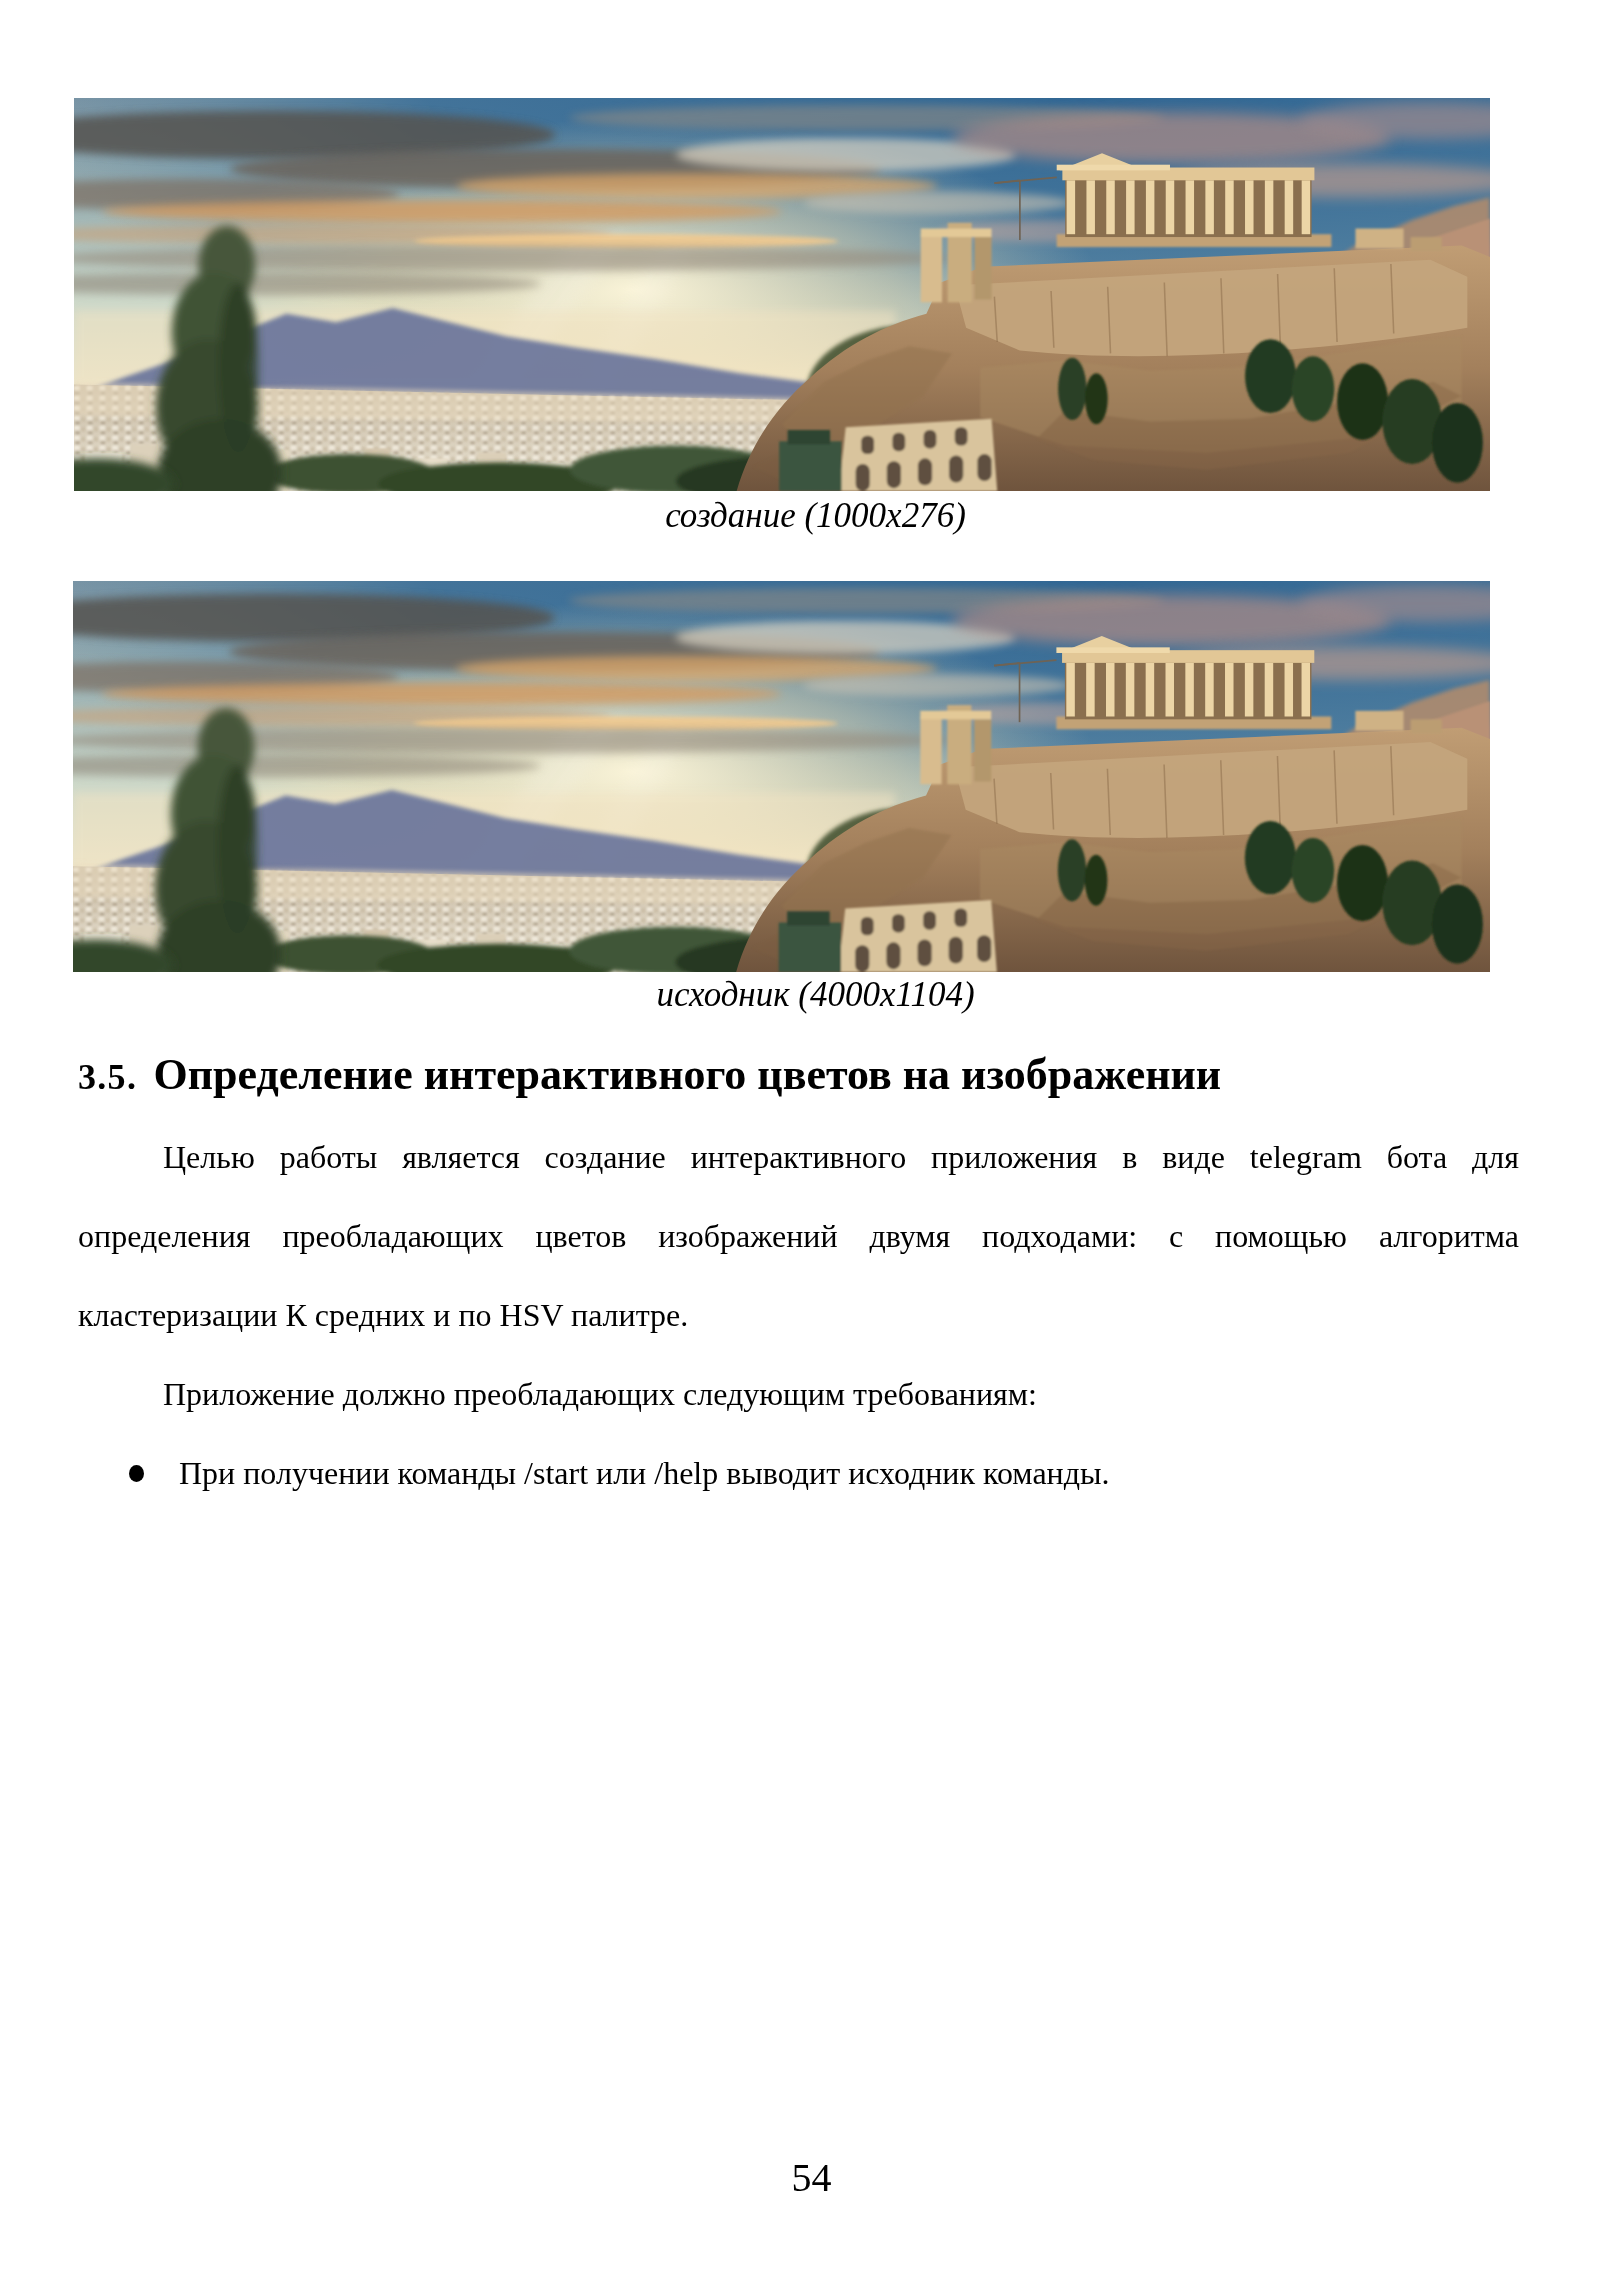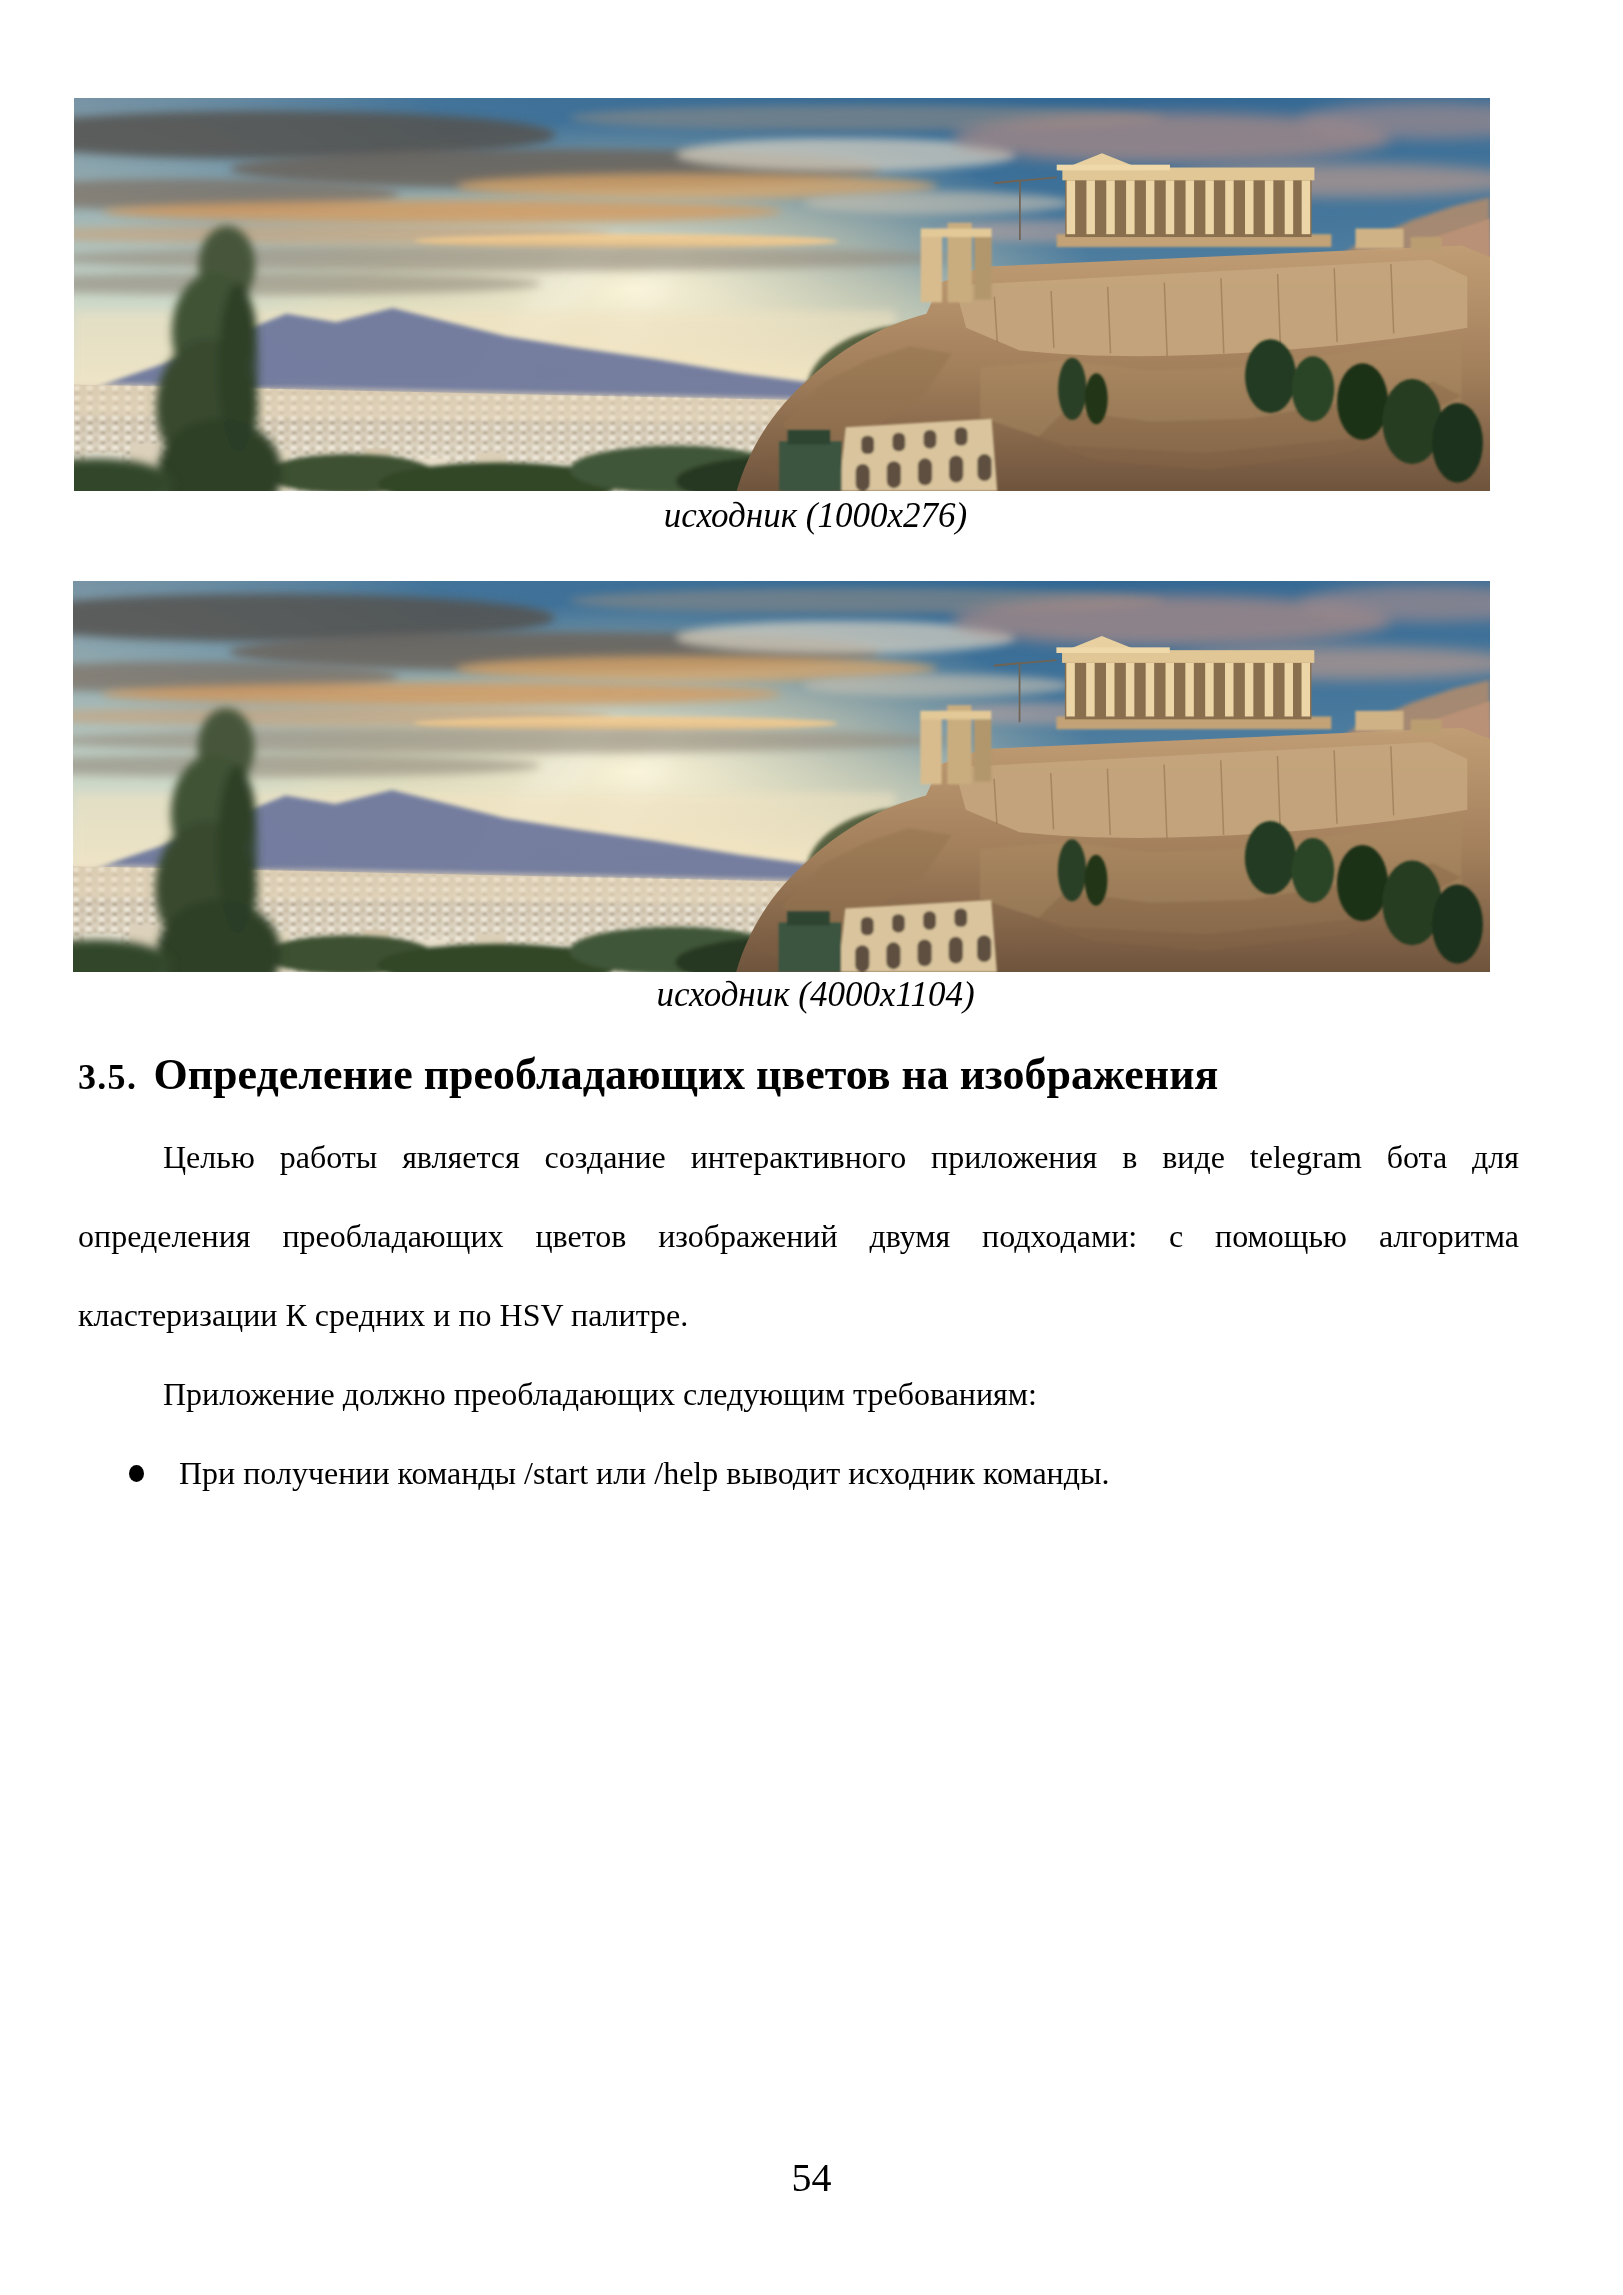--- a/index.html
+++ b/index.html
@@ -290,31 +290,31 @@
   </defs>
 </svg>
 
 <div class="page">
 
   <figure class="figure" id="figure-source">
     <svg class="pano" viewBox="0 0 1000 277" preserveAspectRatio="none">
         <use href="#pano"></use>
       </svg>
   </figure>
-  <figcaption class="caption" id="caption-source">исходник (1000x276)</figcaption>
+  <figcaption class="caption" id="caption-source">создание (1000x276)</figcaption>
 
   <figure class="figure" id="figure-result">
     <svg class="pano" viewBox="0 0 1000 277" preserveAspectRatio="none">
         <use href="#pano"></use>
       </svg>
   </figure>
   <figcaption class="caption" id="caption-result">исходник (4000x1104)</figcaption>
 
   <h2 class="heading">
-    <span class="sec-num">3.5.</span><span>Определение преобладающих цветов на изображения</span>
+    <span class="sec-num">3.5.</span><span>Определение интерактивного цветов на изображении</span>
   </h2>
 
   <div class="bodytext">
     <p class="goal">Целью работы является создание интерактивного приложения в виде telegram бота для определения преобладающих цветов изображений двумя подходами: с помощью алгоритма кластеризации К средних и по HSV палитре.</p>
     <p class="reqintro">Приложение должно преобладающих следующим требованиям:</p>
     <ul class="reqs">
       <li>
         <span class="dot"></span>
         <span>При получении команды /start или /help выводит исходник команды.</span>
       </li>

